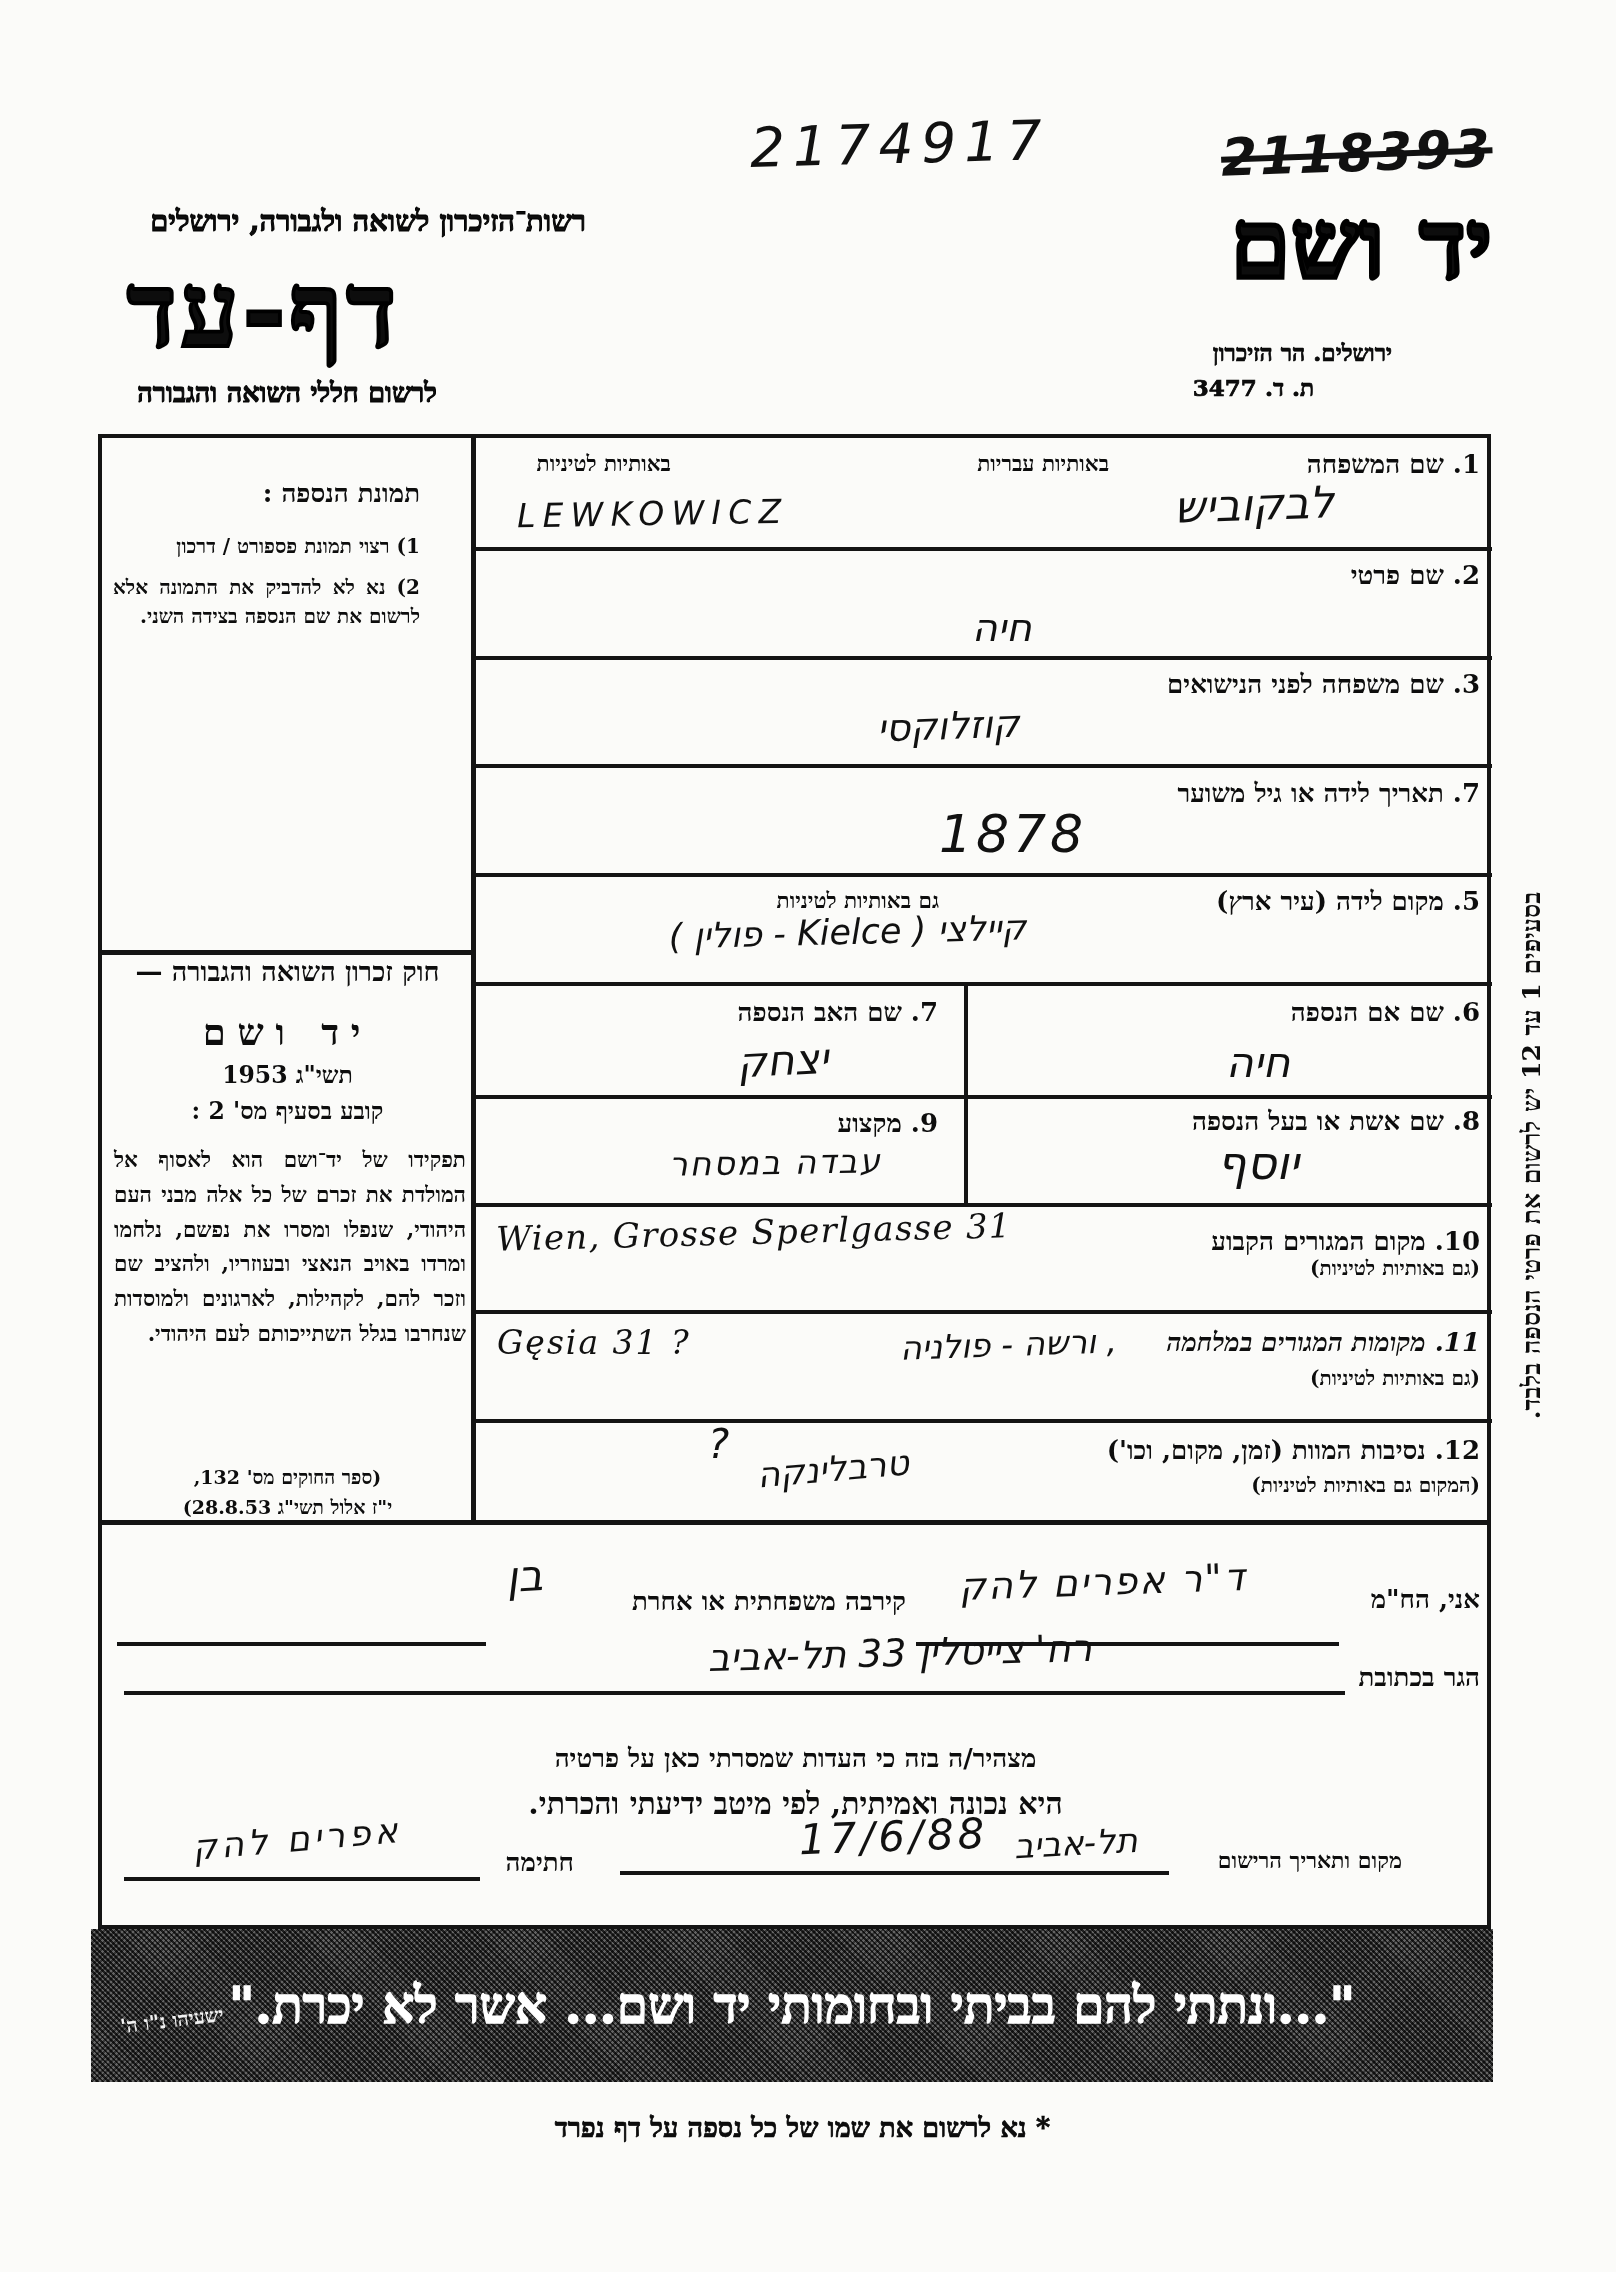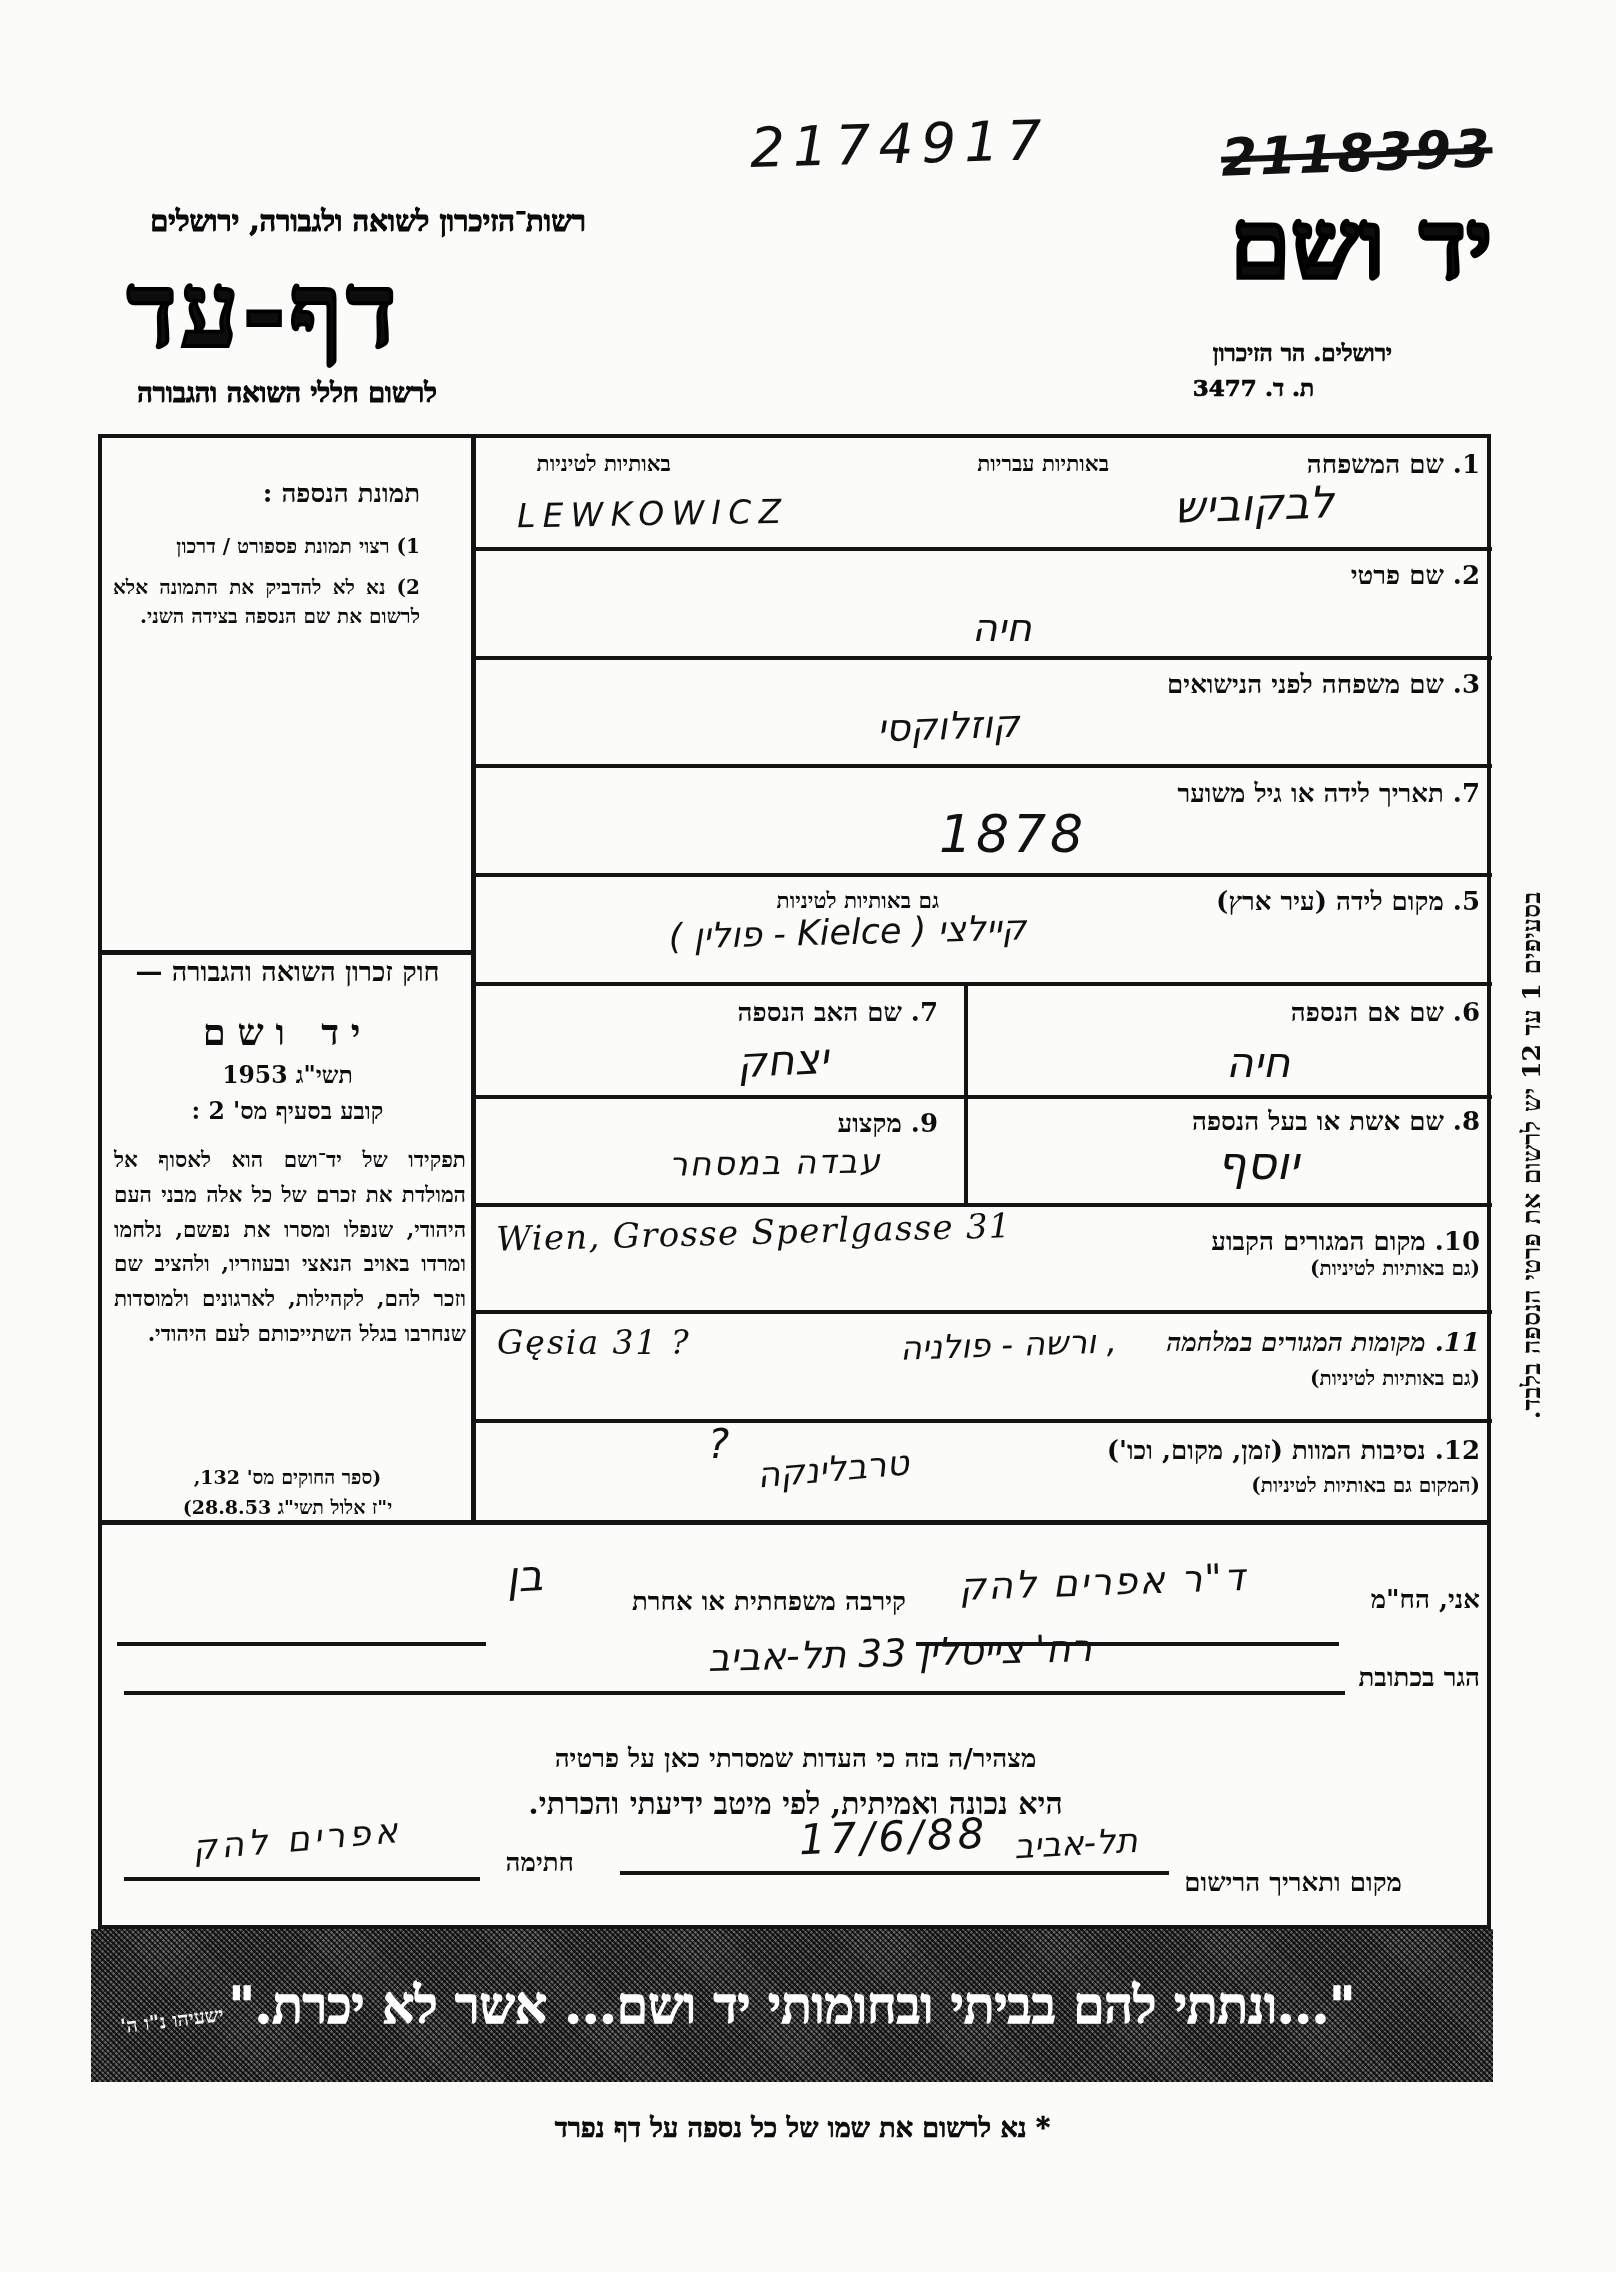--- a/index.html
+++ b/index.html
@@ -116,21 +116,21 @@
 <div class="abs hw" style="left:506px;top:1551px;font-size:43px;transform:rotate(-4deg);">בן</div>
 <div class="bar" style="left:117px;top:1642px;width:369px;height:3.9px;"></div>
 
 <div class="abs lbl" style="right:136px;top:1662px;font-size:26px;">הגר בכתובת</div>
 <div class="abs hw rtl center" style="left:574px;top:1631px;width:652px;font-size:38px;transform:rotate(-1.5deg);">רח' צייטלין 33  תל-אביב</div>
 <div class="bar" style="left:124px;top:1691px;width:1221px;height:3.9px;"></div>
 
 <div class="abs lbl center" style="left:339px;top:1743px;width:913px;font-size:26px;">מצהיר/ה בזה כי העדות שמסרתי כאן על פרטיה</div>
 <div class="abs lbl center" style="left:339px;top:1786px;width:913px;font-size:30px;">היא נכונה ואמיתית, לפי מיטב ידיעתי והכרתי.</div>
 
-<div class="abs lbl" style="right:214px;top:1847px;font-size:26px;margin-top:20px;">מקום ותאריך הרישום</div>
+<div class="abs lbl" style="right:214px;top:1847px;font-size:22px;">מקום ותאריך הרישום</div>
 <div class="abs hw" style="left:1014px;top:1823px;font-size:34px;transform:rotate(-3deg);">תל-אביב</div>
 <div class="abs hw" style="left:799px;top:1812px;font-size:42px;letter-spacing:3.9px;transform:rotate(-2deg);">17/6/88</div>
 <div class="bar" style="left:620px;top:1871px;width:549px;height:3.9px;"></div>
 <div class="abs lbl" style="right:1042px;top:1847px;font-size:26px;">חתימה</div>
 <div class="abs hw" style="left:192px;top:1819px;font-size:35px;letter-spacing:3.9px;transform:rotate(-5deg);">אפרים להק</div>
 <div class="bar" style="left:124px;top:1877px;width:356px;height:3.9px;"></div>
 
 <div class="abs banner" style="left:91px;top:1929px;width:1402px;height:153px;">
   <div class="abs rtl center" style="left:0px;top:47px;width:1402px;font-family:'DejaVu Serif',serif;font-weight:bold;font-size:50px;color:#ffffff;-webkit-text-stroke:1.3px #fff;white-space:nowrap;">"...ונתתי להם בביתי ובחומותי יד ושם... אשר לא יכרת."</div>
   <div class="abs rtl" style="left:29px;top:80px;font-family:'DejaVu Serif',serif;font-weight:bold;font-size:19.6px;color:#f2f2f2;transform:rotate(-7deg);">ישעיהו נ"ו ה'</div>

